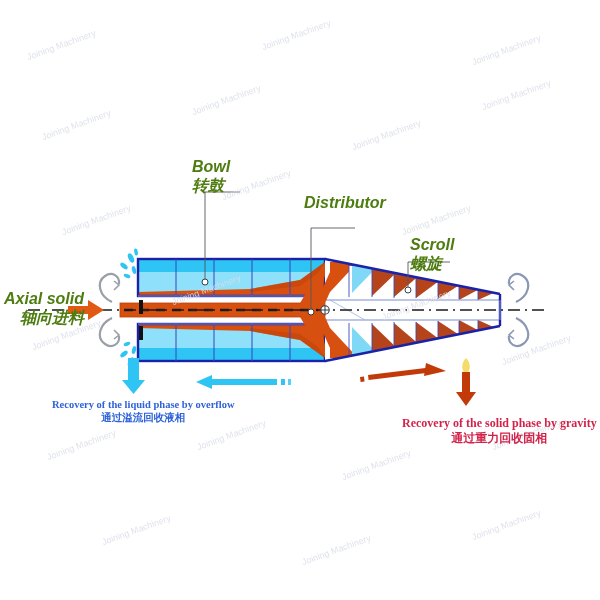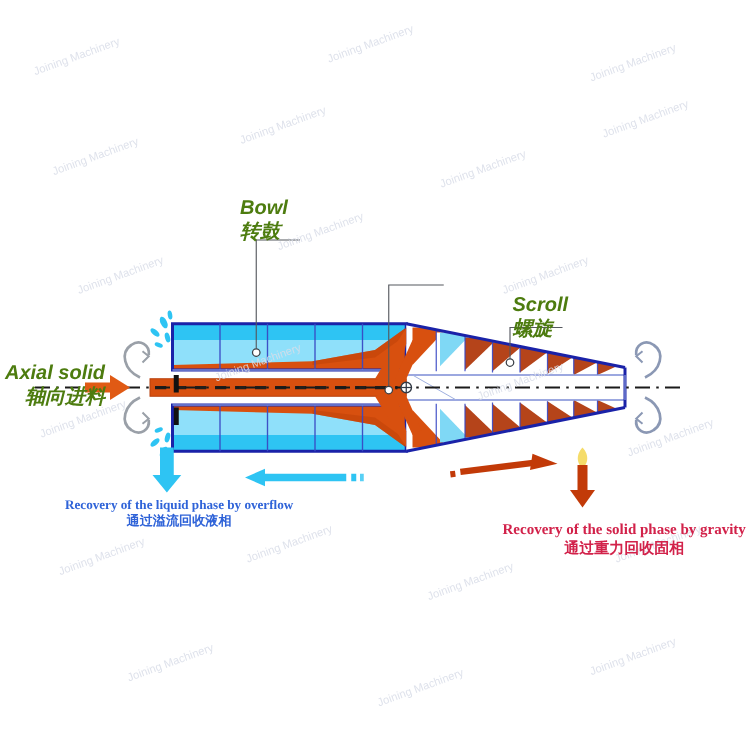--- a/index.html
+++ b/index.html
@@ -260,20 +260,21 @@
   <div class="wm" style="left:25px;top:40px;">Joining Machinery</div>
   <div class="wm" style="left:260px;top:30px;">Joining Machinery</div>
   <div class="wm" style="left:470px;top:45px;">Joining Machinery</div>
 
   <div class="lbl" style="left:192px;top:158px;">
     <div class="en">Bowl</div>
     <div class="cn">转鼓</div>
   </div>
 
   <div class="lbl" style="left:304px;top:194px;">
+    <div class="en">Distributor</div>
   </div>
 
   <div class="lbl" style="left:410px;top:236px;">
     <div class="en">Scroll</div>
     <div class="cn">螺旋</div>
   </div>
 
   <div class="lbl" style="left:4px;top:290px;">
     <div class="en">Axial solid</div>
     <div class="cn" style="text-align:right;">轴向进料</div>

